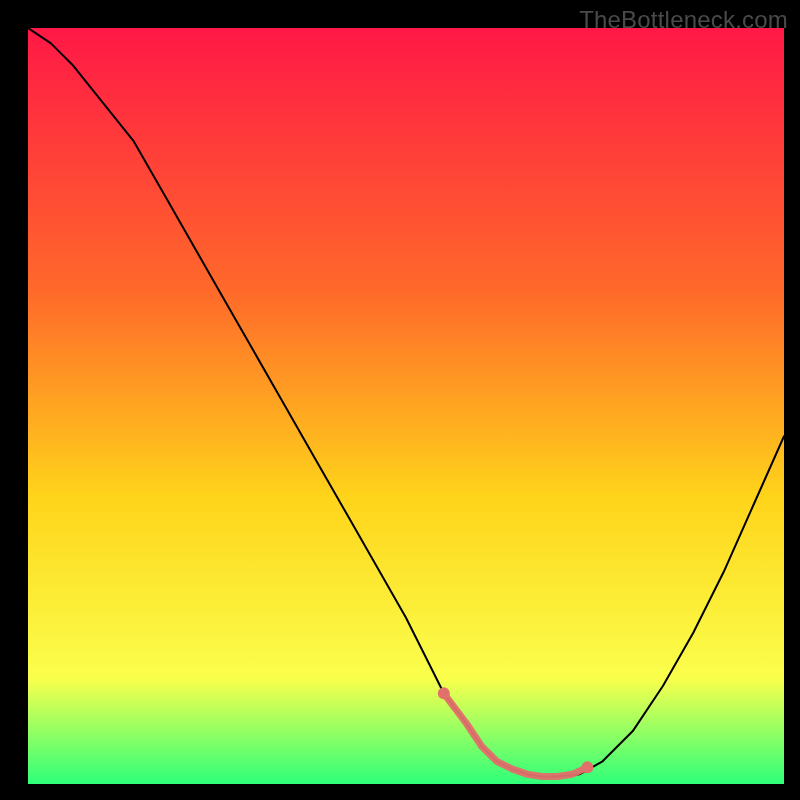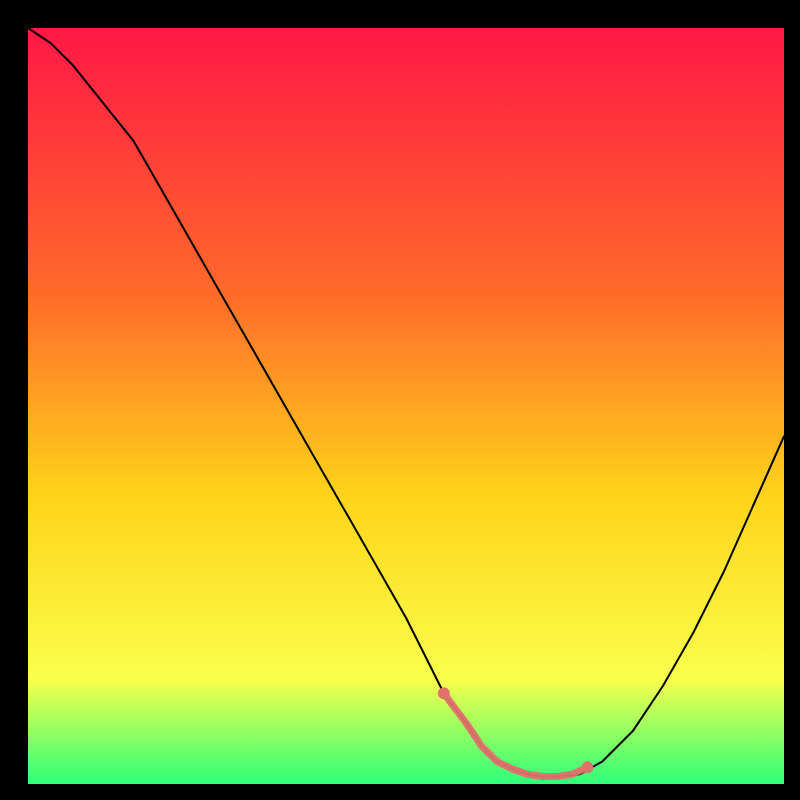--- a/index.html
+++ b/index.html
@@ -27,20 +27,21 @@
     top: 28px;
     width: 756px;
     height: 756px;
   }
   .plot svg { display: block; }
 </style>
 </head>
 <body>
 
 <div class="container">
+  <div class="watermark">TheBottleneck.com</div>
   <div class="plot">
     <svg id="chart-svg" width="756" height="756" viewBox="0 0 756 756">
         <defs>
           <linearGradient id="bg-grad" x1="0" y1="0" x2="0" y2="1">
             <stop offset="0%" stop-color="#ff1846"></stop>
             <stop offset="35%" stop-color="#ff6a2a"></stop>
             <stop offset="62%" stop-color="#ffd41a"></stop>
             <stop offset="86%" stop-color="#faff4c"></stop>
             <stop offset="100%" stop-color="#2eff7a"></stop>
           </linearGradient>

